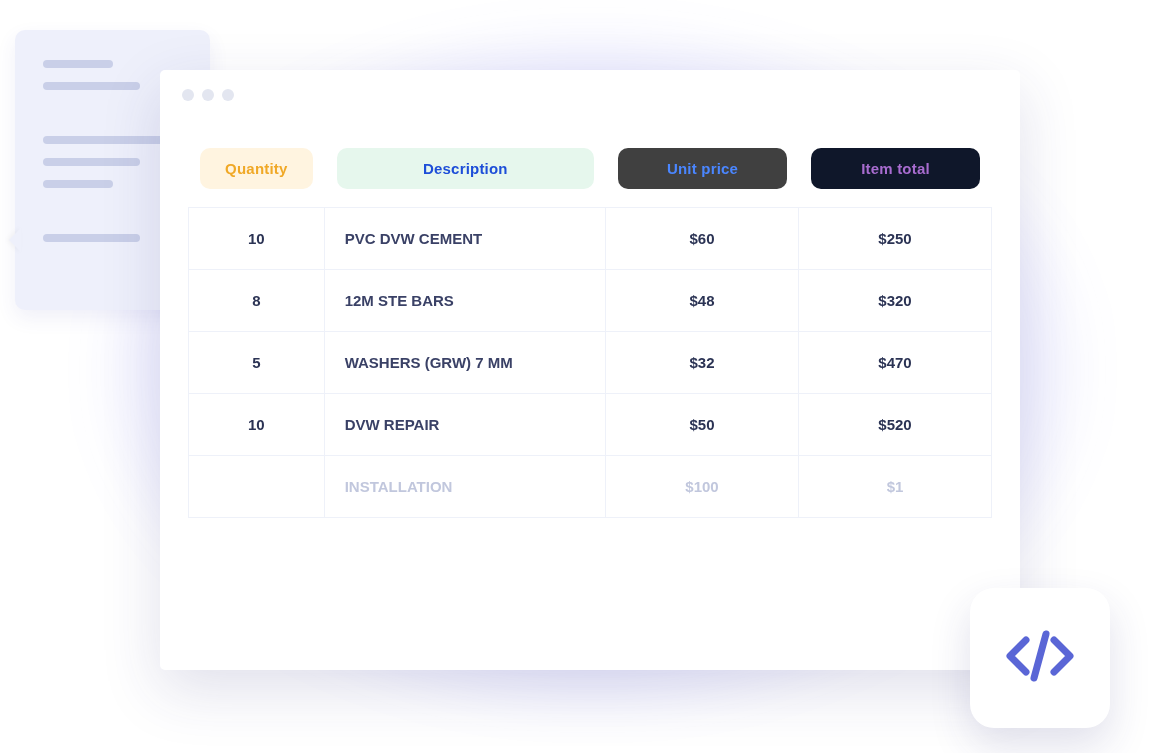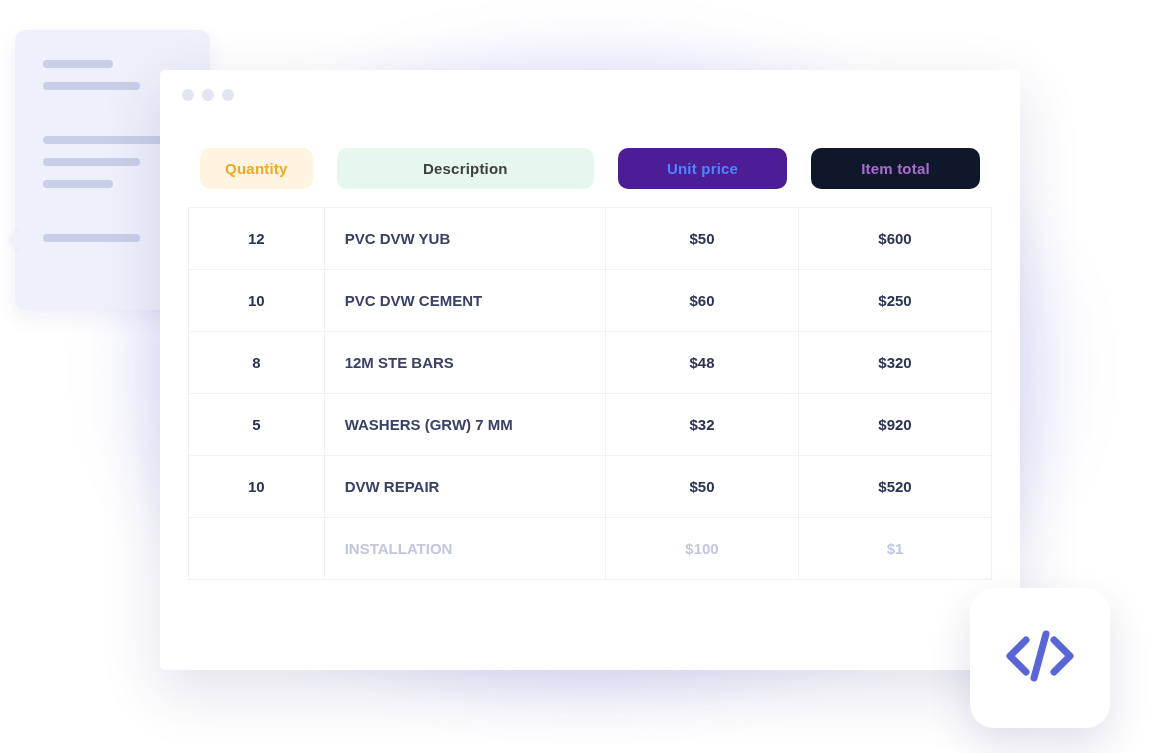--- a/index.html
+++ b/index.html
@@ -112,22 +112,22 @@
       align-items: center;
       justify-content: center;
       width: 100%;
       padding: 12px 8px;
       border-radius: 10px;
       font-weight: 700;
       font-size: 15px;
       letter-spacing: 0.2px;
     }
     .pill-qty    { background: #fff4e0; color: #f0a826; }
-    .pill-desc   { background: #e6f7ed; color: #404040; }
-    .pill-unit   { background: #4c1d95; color: #4a86ff; }
+    .pill-desc   { background: #e6f7ed; color: #1d4ed8; }
+    .pill-unit   { background: #404040; color: #4a86ff; }
     .pill-total  { background: #0f172a; color: #a86ccf; }
 
     tbody td {
       padding: 22px 20px;
       border-top: 1px solid #eef1f9;
       border-right: 1px solid #eef1f9;
       font-weight: 700;
       font-size: 15px;
       color: #2b3354;
     }
@@ -212,43 +212,37 @@
           <th>
             <div class="pill pill-unit">Unit price</div>
           </th>
           <th>
             <div class="pill pill-total">Item total</div>
           </th>
         </tr>
       </thead>
       <tbody>
 
-      <tr>
-            <td class="qty">12</td>
-            <td class="desc">PVC DVW YUB</td>
-            <td class="price">$50</td>
-            <td class="total">$600</td>
-          </tr>
           <tr>
             <td class="qty">10</td>
             <td class="desc">PVC DVW CEMENT</td>
             <td class="price">$60</td>
             <td class="total">$250</td>
           </tr>
           <tr>
             <td class="qty">8</td>
             <td class="desc">12M STE BARS</td>
             <td class="price">$48</td>
             <td class="total">$320</td>
           </tr>
           <tr>
             <td class="qty">5</td>
             <td class="desc">WASHERS (GRW) 7 MM</td>
             <td class="price">$32</td>
-            <td class="total">$920</td>
+            <td class="total">$470</td>
           </tr>
           <tr>
             <td class="qty">10</td>
             <td class="desc">DVW REPAIR</td>
             <td class="price">$50</td>
             <td class="total">$520</td>
           </tr>
           <tr class="faded">
             <td class="qty"></td>
             <td class="desc">INSTALLATION</td>

